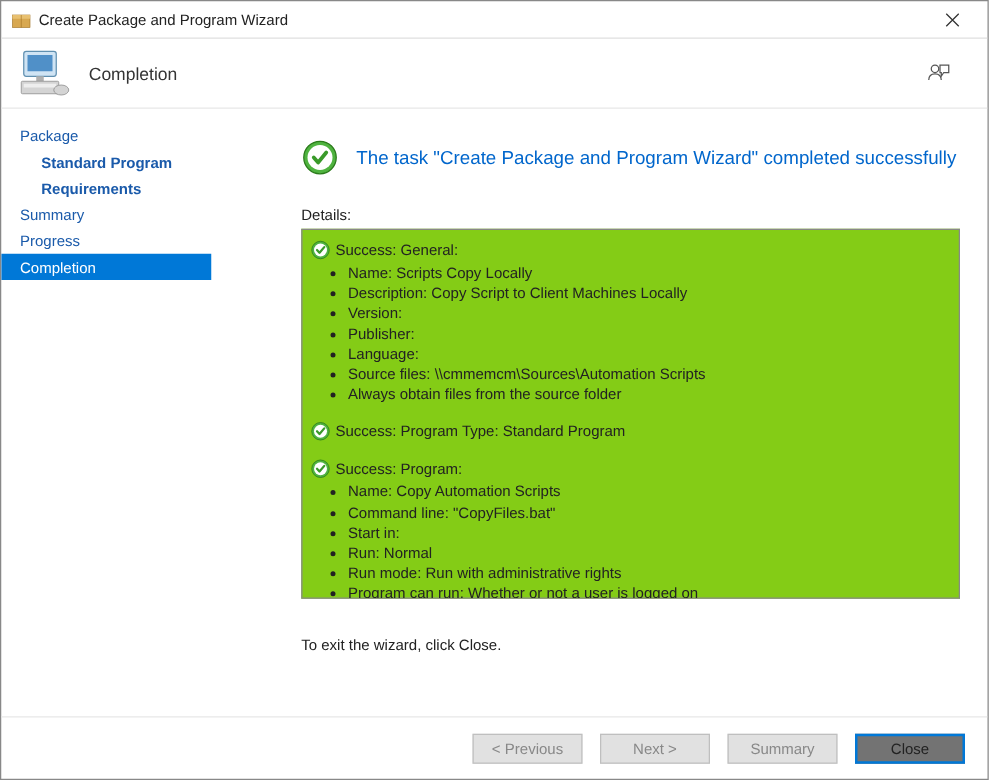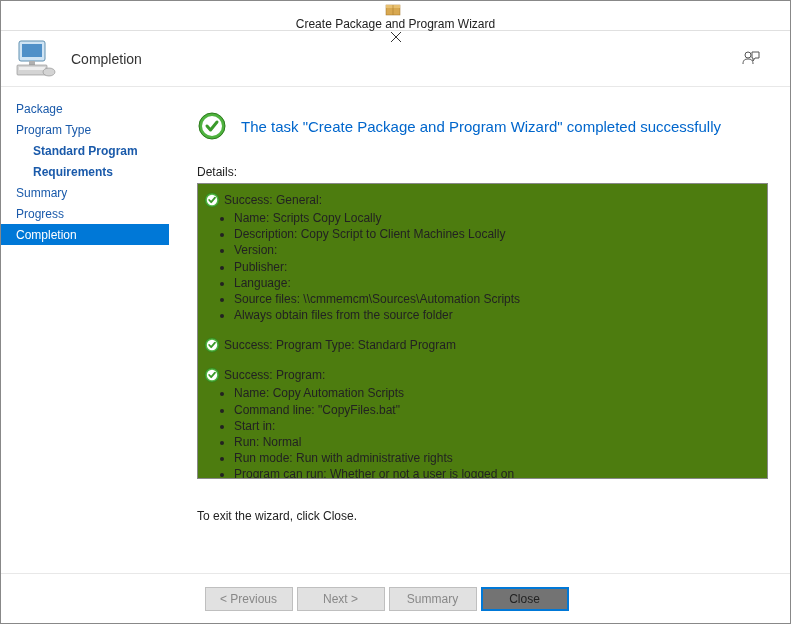--- a/index.html
+++ b/index.html
@@ -1,47 +1,47 @@
 <!DOCTYPE html>
 <html><head>
   <meta charset="utf-8">
   <style>
     * { box-sizing: border-box; margin: 0; padding: 0; font-family: "Segoe UI", Tahoma, sans-serif; }
     body { width: 791px; height: 624px; background: #fff; border: 1px solid #888; font-size: 12px; color: #222; display: flex; flex-direction: column; }
-    .titlebar { height: 30px; display: flex; align-items: center; padding: 0 8px; border-bottom: 1px solid #e0e0e0; flex-direction: column; }
+    .titlebar { height: 30px; display: flex; align-items: center; padding: 0 8px; border-bottom: 1px solid #e0e0e0; }
     .titlebar-icon { width: 16px; height: 16px; margin-right: 6px; display: flex; align-items: center; justify-content: center; }
     .titlebar-title { font-size: 12px; flex: 1; }
     .titlebar-close { width: 40px; height: 28px; display: flex; align-items: center; justify-content: center; cursor: pointer; }
     .header { height: 55px; display: flex; align-items: center; padding: 0 24px 0 14px; }
     .header-icon { width: 42px; height: 42px; margin-right: 14px; }
     .header-title { font-size: 14px; color: #333; flex: 1; }
     .header-action { width: 30px; height: 30px; display: flex; align-items: center; justify-content: center; }
     .divider { height: 1px; background: #e8e8e8; }
-    .content { flex: 1; display: flex; min-height: 0; }
+    .content { flex: 1; display: flex; min-height: 0; gap: 44px; }
     .sidebar { width: 168px; padding-top: 11px; }
     .nav-item { height: 21px; padding-left: 15px; display: flex; align-items: center; font-size: 12px; color: #1a5aaa; cursor: pointer; }
     .nav-item.sub { padding-left: 32px; font-weight: bold; }
     .nav-item.selected { background: #0078d7; color: #fff; }
     .main { flex: 1; padding: 24px 22px 16px 28px; display: flex; flex-direction: column; min-width: 0; }
     .banner { display: flex; align-items: center; margin-bottom: 24px; }
     .banner-icon { width: 30px; height: 30px; margin-right: 14px; flex-shrink: 0; }
     .banner-text { color: #0066cc; font-size: 15px; }
     .details-label { font-size: 12px; margin-bottom: 4px; }
-    .details-box { border: 1px solid #888; height: 296px; position: relative; background: #4d7c0f; }
+    .details-box { border: 1px solid #888; height: 296px; position: relative; background: #84cc16; }
     .details-inner { position: absolute; inset: 0; overflow-y: scroll; padding: 8px 6px; }
     .section { margin-bottom: 14px; }
     .section-h { display: flex; align-items: center; margin-bottom: 2px; }
     .section-icon { width: 16px; height: 16px; margin-right: 4px; flex-shrink: 0; }
     .section-title { font-size: 12px; }
     .section ul { list-style: disc; padding-left: 30px; }
     .section ul li { font-size: 12px; line-height: 1.35; }
     .details-box::-webkit-scrollbar { width: 17px; }
     .hint { margin-top: 30px; font-size: 12px; }
     .vspace { flex: 1; }
-    .footer { height: 50px; border-top: 1px solid #e8e8e8; display: flex; justify-content: center; align-items: center; padding-right: 18px; gap: 4px; }
+    .footer { height: 50px; border-top: 1px solid #e8e8e8; display: flex; justify-content: flex-end; align-items: center; padding-right: 18px; gap: 14px; }
     .btn { width: 88px; height: 24px; font-size: 12px; background: #e1e1e1; border: 1px solid #bfbfbf; color: #888; display: flex; align-items: center; justify-content: center; cursor: pointer; }
     .btn.enabled { background: #737373; border: 2px solid #0078d7; color: #222; }
   </style>
 </head>
 <body>
 
 <div class="titlebar">
   <span class="titlebar-icon">
     <svg width="16" height="16" viewBox="0 0 16 16">
         <rect x="1" y="4" width="14" height="10" fill="#d8a850" stroke="#a07020" stroke-width="0.5"></rect>
@@ -76,21 +76,20 @@
         <path d="M12 4 L19 4 L19 10 L15 10 L13 13 L13 10 L12 10 Z" fill="none" stroke="#555" stroke-width="1"></path>
       </svg>
   </span>
 </div>
 
 <div class="divider"></div>
 
 <div class="content">
   <div class="sidebar" id="sidebar">
       <div class="nav-item">Package</div>
-      <div class="nav-item">Program Type</div>
       <div class="nav-item sub">Standard Program</div>
       <div class="nav-item sub">Requirements</div>
       <div class="nav-item">Summary</div>
       <div class="nav-item">Progress</div>
       <div class="nav-item selected">Completion</div>
     </div>
 
   <div class="main">
     <div class="banner">
       <span class="banner-icon">

